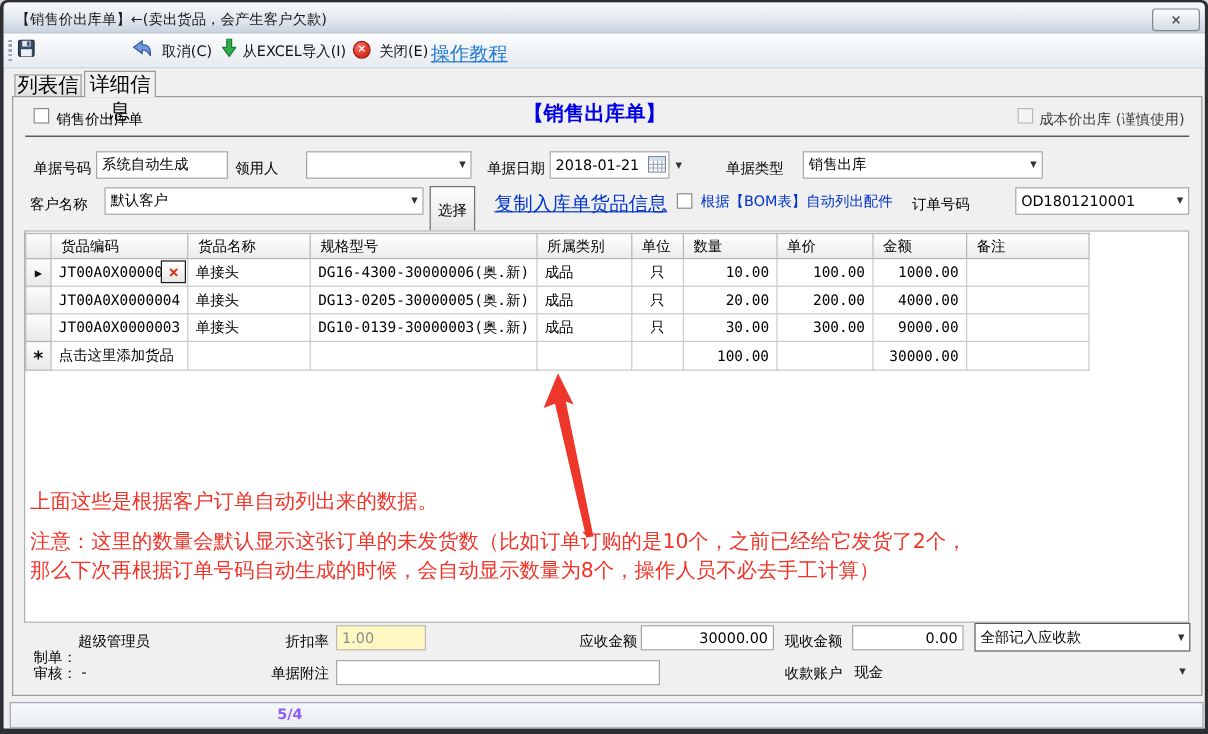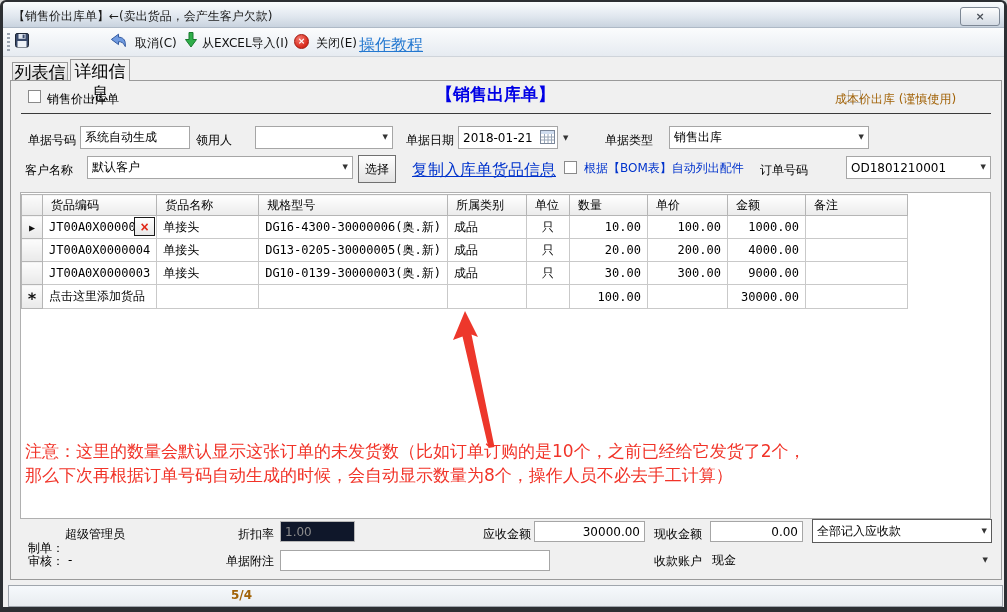--- a/index.html
+++ b/index.html
@@ -39,21 +39,21 @@
         border:1px solid #9a9a9a;z-index:1;}
   
   .chk{position:absolute;width:13px;height:13px;background:#fff;border:1px solid #8a8a8a;cursor:pointer;}
   .chk.disabled{background:#f5f5f5;border-color:#b8b8b8;}
   .form-title{position:absolute;left:433px;top:81px;font-size:17px;font-weight:bold;color:#0000e6;z-index:2;white-space:nowrap;}
   .sep{position:absolute;left:18px;top:111px;width:970px;height:0;border-top:1px solid #3a3a3a;z-index:2;}
   
   .inp,.cmb{position:absolute;background:#fff;border:1px solid #a6a6a6;font-size:12px;color:#000;
         display:flex;align-items:center;padding:0 4px;z-index:2;}
   .inp.num{justify-content:flex-end;}
-  .inp.disabled{background:#0f172a;color:#8c8c8c;border-color:#b8b8b8;align-items:center;}
+  .inp.disabled{background:#fef9c3;color:#8c8c8c;border-color:#b8b8b8;align-items:center;}
   .cmb{justify-content:space-between;cursor:pointer;}
   .cmb .txt{overflow:hidden;white-space:nowrap;}
   .arr{font-size:7px;color:#333;line-height:1;}
   .arr-free{position:absolute;font-size:7px;color:#333;z-index:2;}
   .btn{position:absolute;background:linear-gradient(#fefefe,#e3e3e3);border:1px solid #707070;
         font-size:12px;text-align:center;cursor:pointer;z-index:2;display:flex;align-items:center;justify-content:center;}
   .link{position:absolute;font-size:16px;color:#0033cc;text-decoration:underline;cursor:pointer;z-index:2;white-space:nowrap;}
   .bluetext{color:#0033cc;}
   
   .gridpanel{position:absolute;left:17px;top:190px;width:971px;height:327px;background:#fff;
@@ -71,21 +71,21 @@
   .del-btn{position:absolute;right:1px;top:1px;width:21px;height:19px;border:1px solid #1a1a1a;
         background:linear-gradient(#ffffff,#e8e8e8);color:#e02818;font-weight:bold;font-size:14px;
         line-height:16px;text-align:center;padding:0;cursor:pointer;}
   .rowsel{font-size:10px;color:#111;}
   .addmark{font-size:16px;font-weight:bold;color:#111;line-height:10px;}
   
   .note{position:absolute;font-size:17px;color:#f13328;white-space:nowrap;z-index:4;}
   
   .statusbar{position:absolute;left:5px;top:583px;width:995px;height:22px;border:1px solid #a0a6ad;
         background:linear-gradient(#f6f9fc,#e8ecf0);z-index:2;}
-  .status-text{position:absolute;left:228px;top:586px;font-size:12px;font-weight:bold;color:#a16207;z-index:3;text-align:right;}
+  .status-text{position:absolute;left:228px;top:586px;font-size:12px;font-weight:bold;color:#8b5cf6;z-index:3;text-align:right;}
   .flatcmb{position:absolute;display:flex;align-items:center;justify-content:space-between;
         font-size:12px;padding:0 4px;cursor:pointer;z-index:2;}
   svg{display:block;}
 </style>
 </head>
 <body>
 
 <div class="window">
   <div class="client">
 
@@ -126,21 +126,21 @@
     <span class="tbtn link" style="left:356px;">操作教程</span>
 
     <div class="tab inactive">列表信息</div>
     <div class="tab active">详细信息</div>
     <div class="tabpage"></div>
 
     <div class="chk" style="left:25px;top:88px;z-index:2;"></div>
     <span class="lbl" style="left:44px;top:89px;z-index:2;">销售价出库单</span>
     <span class="form-title">【销售出库单】</span>
     <div class="chk disabled" style="left:845px;top:88px;z-index:2;"></div>
-    <span class="lbl" style="left:832px;top:89px;color:#a16207;z-index:2;">成本价出库 (谨慎使用)</span>
+    <span class="lbl" style="left:863px;top:89px;color:#404040;z-index:2;">成本价出库 (谨慎使用)</span>
     <div class="sep"></div>
 
     <span class="lbl" style="left:25px;top:130px;z-index:2;">单据号码</span>
     <div class="inp" style="left:77px;top:124px;width:110px;height:23px;">
       <span>系统自动生成</span>
     </div>
     <span class="lbl" style="left:193px;top:130px;z-index:2;">领用人</span>
     <div class="cmb" style="left:252px;top:124px;width:138px;height:23px;">
       <span class="txt"></span>
       <span class="arr">▼</span>
@@ -161,21 +161,21 @@
     <div class="cmb" style="left:666px;top:124px;width:200px;height:23px;">
       <span class="txt">销售出库</span>
       <span class="arr">▼</span>
     </div>
 
     <span class="lbl" style="left:22px;top:160px;z-index:2;">客户名称</span>
     <div class="cmb" style="left:84px;top:154px;width:266px;height:23px;">
       <span class="txt">默认客户</span>
       <span class="arr">▼</span>
     </div>
-    <div class="btn" style="left:355px;top:153px;width:38px;height:28px;">
+    <div class="btn" style="left:355px;top:153px;width:38px;height:40px;">
       <span>选择</span>
     </div>
     <span class="link" style="left:409px;top:158px;">复制入库单货品信息</span>
     <div class="chk" style="left:561px;top:159px;z-index:2;"></div>
     <span class="lbl bluetext" style="left:581px;top:158px;z-index:2;">根据【BOM表】自动列出配件</span>
     <span class="lbl" style="left:757px;top:160px;z-index:2;">订单号码</span>
     <div class="cmb" style="left:843px;top:154px;width:145px;height:23px;">
       <span class="txt">OD1801210001</span>
       <span class="arr">▼</span>
     </div>
@@ -259,20 +259,21 @@
           <td class="r">30000.00</td>
           <td></td>
         </tr>
       </tbody>
     </table>
 
     <svg class="abs" style="left:440px;top:300px;z-index:4;" width="60" height="152" viewBox="0 0 60 152">
       <path d="M22 9 L10 38 L19.5 34.5 L45.5 146 L51.5 145 L28.5 32.5 L35 35 Z" fill="#ed372b"></path>
     </svg>
 
+    <span class="note" style="left:22px;top:404px;">上面这些是根据客户订单自动列出来的数据。</span>
     <span class="note" style="left:22px;top:438px;">注意：这里的数量会默认显示这张订单的未发货数（比如订单订购的是10个，之前已经给它发货了2个，</span>
     <span class="note" style="left:22px;top:462px;">那么下次再根据订单号码自动生成的时候，会自动显示数量为8个，操作人员不必去手工计算）</span>
 
     <span class="lbl" style="left:25px;top:538px;z-index:2;">制单：</span>
     <span class="lbl" style="left:62px;top:524px;z-index:2;">超级管理员</span>
     <span class="lbl" style="left:235px;top:524px;z-index:2;">折扣率</span>
     <div class="inp disabled" style="left:277px;top:519px;width:75px;height:21px;">
       <span>1.00</span>
     </div>
     <span class="lbl" style="left:480px;top:524px;z-index:2;">应收金额</span>

